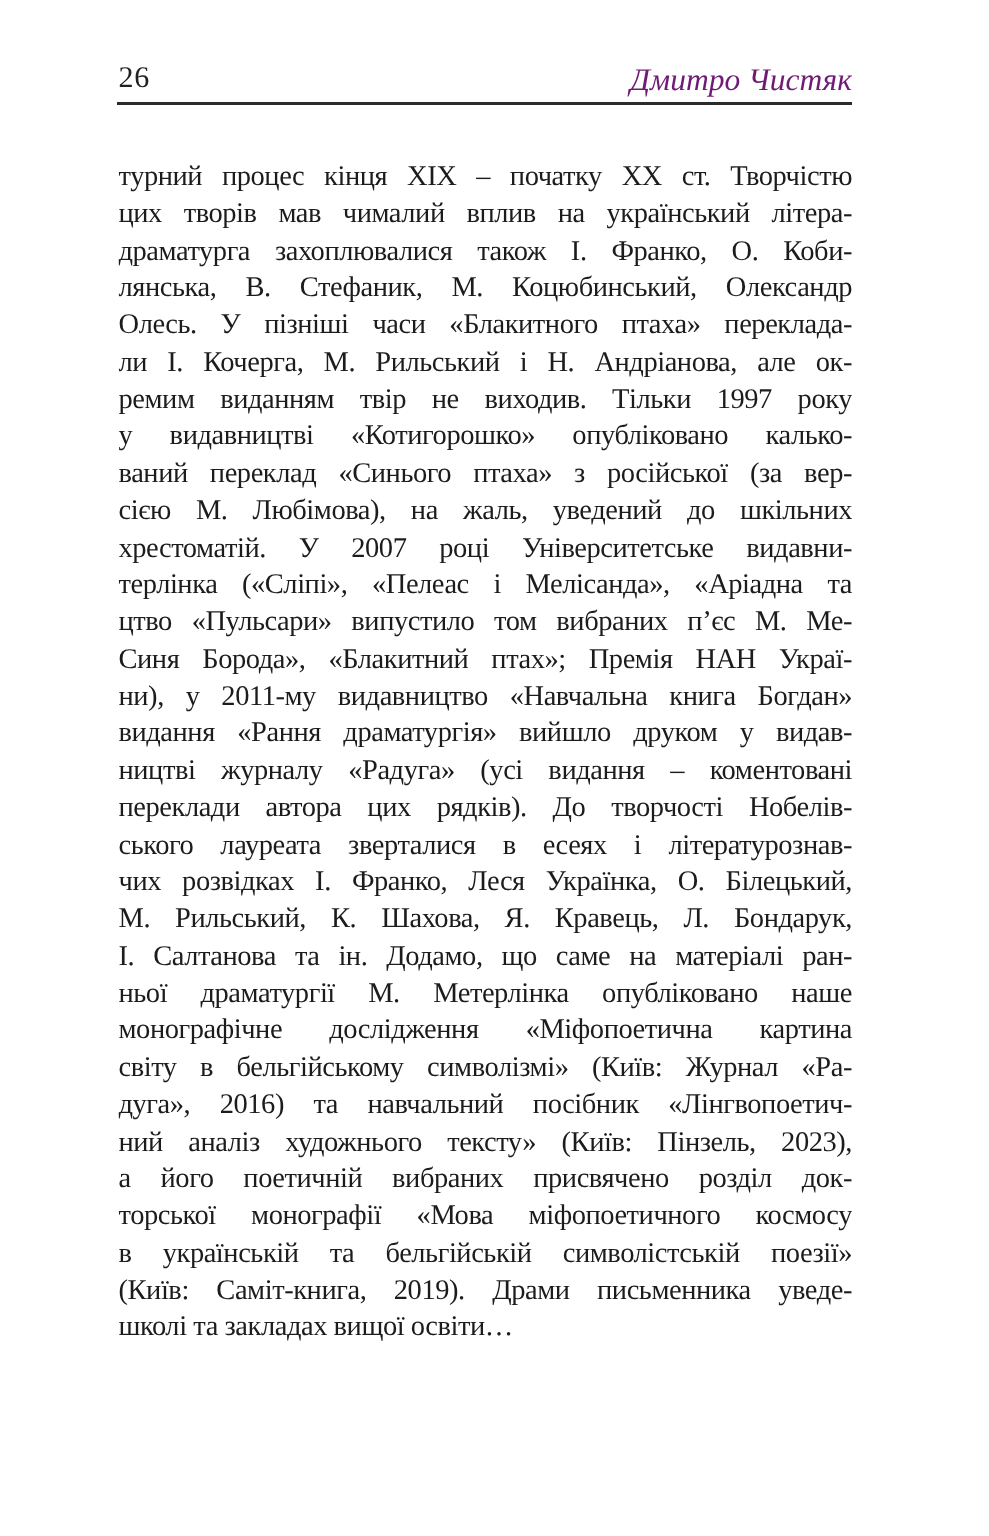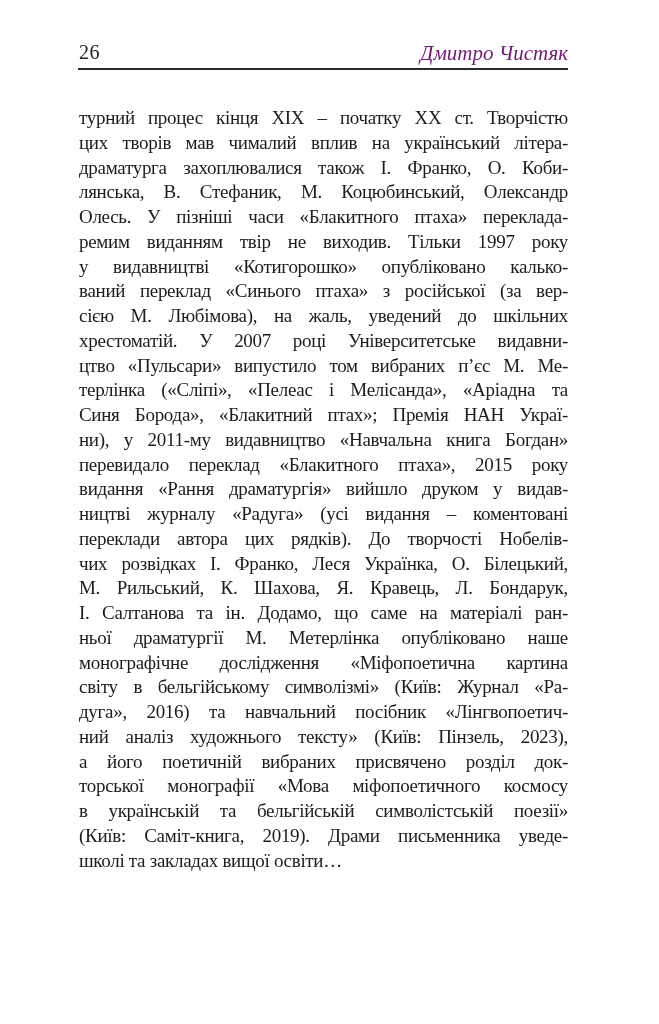--- a/index.html
+++ b/index.html
@@ -78,33 +78,34 @@
     <span class="page-number">26</span>
     <span class="running-head">Дмитро Чистяк</span>
   </div>
   <hr class="header-rule">
   <div class="body-text">
       <div class="line">турний процес кінця XIX – початку XX ст. Творчістю</div>
       <div class="line">цих творів мав чималий вплив на український літера-</div>
       <div class="line">драматурга захоплювалися також І. Франко, О. Коби-</div>
       <div class="line">лянська, В. Стефаник, М. Коцюбинський, Олександр</div>
       <div class="line">Олесь. У пізніші часи «Блакитного птаха» переклада-</div>
+      <div class="line">ли І. Кочерга, М. Рильський і Н. Андріанова, але ок-</div>
       <div class="line">ремим виданням твір не виходив. Тільки 1997 року</div>
       <div class="line">у видавництві «Котигорошко» опубліковано калько-</div>
       <div class="line">ваний переклад «Синього птаха» з російської (за вер-</div>
       <div class="line">сією М. Любімова), на жаль, уведений до шкільних</div>
       <div class="line">хрестоматій. У 2007 році Університетське видавни-</div>
+      <div class="line">терлінка («Сліпі», «Пелеас і Мелісанда», «Аріадна та</div>
       <div class="line">цтво «Пульсари» випустило том вибраних п’єс М. Ме-</div>
-      <div class="line">терлінка («Сліпі», «Пелеас і Мелісанда», «Аріадна та</div>
       <div class="line">Синя Борода», «Блакитний птах»; Премія НАН Украї-</div>
       <div class="line">ни), у 2011-му видавництво «Навчальна книга Богдан»</div>
-      <div class="line">перевидало переклад «Блакитного птаха», 2015 року</div>
       <div class="line">видання «Рання драматургія» вийшло друком у видав-</div>
       <div class="line">ництві журналу «Радуга» (усі видання – коментовані</div>
       <div class="line">переклади автора цих рядків). До творчості Нобелів-</div>
+      <div class="line">ського лауреата зверталися в есеях і літературознав-</div>
       <div class="line">чих розвідках І. Франко, Леся Українка, О. Білецький,</div>
       <div class="line">М. Рильський, К. Шахова, Я. Кравець, Л. Бондарук,</div>
       <div class="line">І. Салтанова та ін. Додамо, що саме на матеріалі ран-</div>
       <div class="line">ньої драматургії М. Метерлінка опубліковано наше</div>
       <div class="line">монографічне дослідження «Міфопоетична картина</div>
       <div class="line">світу в бельгійському символізмі» (Київ: Журнал «Ра-</div>
       <div class="line">дуга», 2016) та навчальний посібник «Лінгвопоетич-</div>
       <div class="line">ний аналіз художнього тексту» (Київ: Пінзель, 2023),</div>
       <div class="line">а його поетичній вибраних присвячено розділ док-</div>
       <div class="line">торської монографії «Мова міфопоетичного космосу</div>

